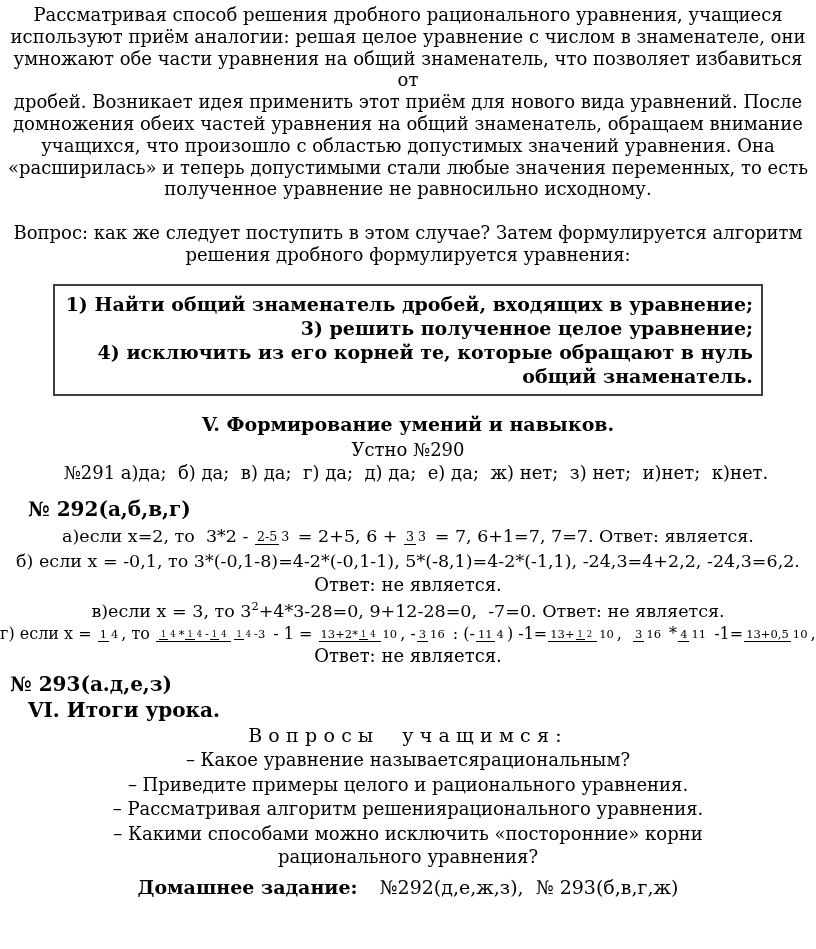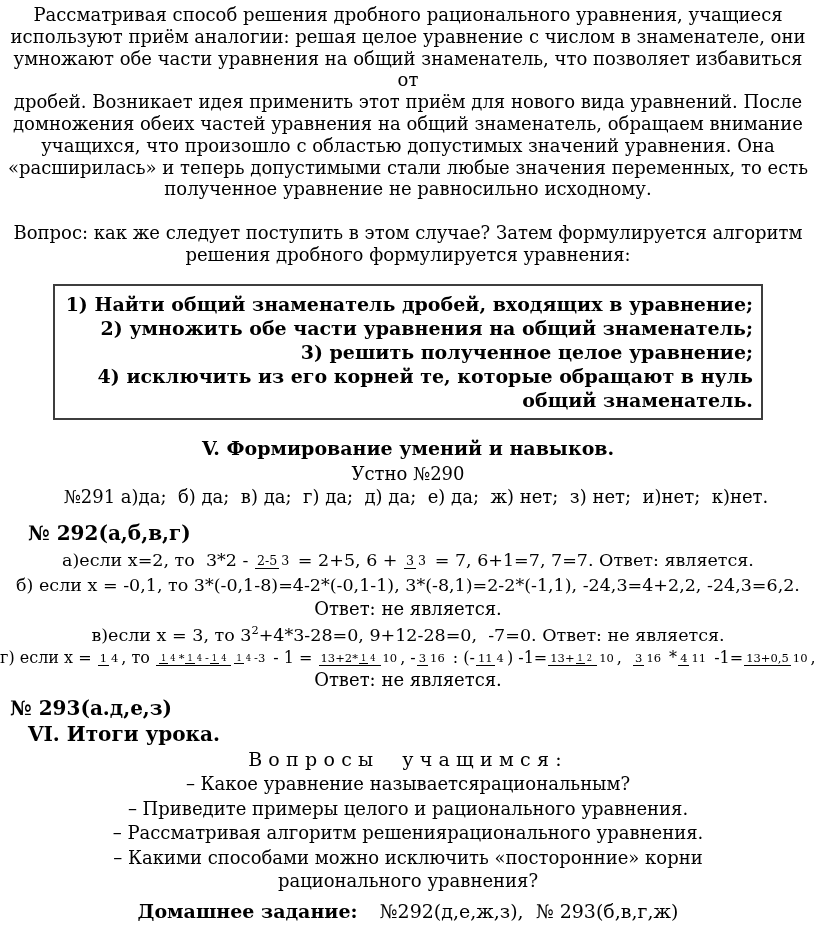--- a/index.html
+++ b/index.html
@@ -73,34 +73,33 @@
     <div>полученное уравнение не равносильно исходному.</div>
   </div>
 
   <div class="question-par center">
     <div>Вопрос: как же следует поступить в этом случае? Затем формулируется алгоритм</div>
     <div>решения дробного формулируется уравнения:</div>
   </div>
 
   <div class="algo-box">
     <div>1) Найти общий знаменатель дробей, входящих в уравнение;</div>
-    <div>2) умножить обе части уравнения на общий знаменатель;</div>
     <div>3) решить полученное целое уравнение;</div>
     <div>4) исключить из его корней те, которые обращают в нуль</div>
     <div>общий знаменатель.</div>
   </div>
 
   <div class="sec-title center bold">V. Формирование умений и навыков.</div>
   <div class="oral-line center">Устно №290</div>
   <div class="answers-line center pre">№291 а)да;  б) да;  в) да;  г) да;  д) да;  е) да;  ж) нет;  з) нет;  и)нет;  к)нет.</div>
 
   <div class="left-heading">№ 292(а,б,в,г)</div>
 
   <div class="math-line" style="margin-top:6px">а)если х=2, то  3*2 - <span class="frac"><span class="fr-n">2-5</span><span class="fr-d">3</span></span> = 2+5, 6 + <span class="frac"><span class="fr-n">3</span><span class="fr-d">3</span></span> = 7, 6+1=7, 7=7. Ответ: является.</div>
-  <div class="math-line">б) если х = -0,1, то 3*(-0,1-8)=4-2*(-0,1-1), 3*(-8,1)=2-2*(-1,1), -24,3=4+2,2, -24,3=6,2.</div>
+  <div class="math-line">б) если х = -0,1, то 3*(-0,1-8)=4-2*(-0,1-1), 5*(-8,1)=4-2*(-1,1), -24,3=4+2,2, -24,3=6,2.</div>
   <div class="answer-line center">Ответ: не является.</div>
   <div class="math-line">в)если х = 3, то 3<sup>2</sup>+4*3-28=0, 9+12-28=0,  -7=0. Ответ: не является.</div>
   <div class="math-line gline">г) если х = <span class="frac"><span class="fr-n">1</span><span class="fr-d">4</span></span>, то <span class="frac"><span class="fr-n"><span class="frac">
             <span class="fr-n">1</span>
             <span class="fr-d">4</span>
           </span>*<span class="frac">
             <span class="fr-n">1</span>
             <span class="fr-d">4</span>
           </span>-<span class="frac">
             <span class="fr-n">1</span>

